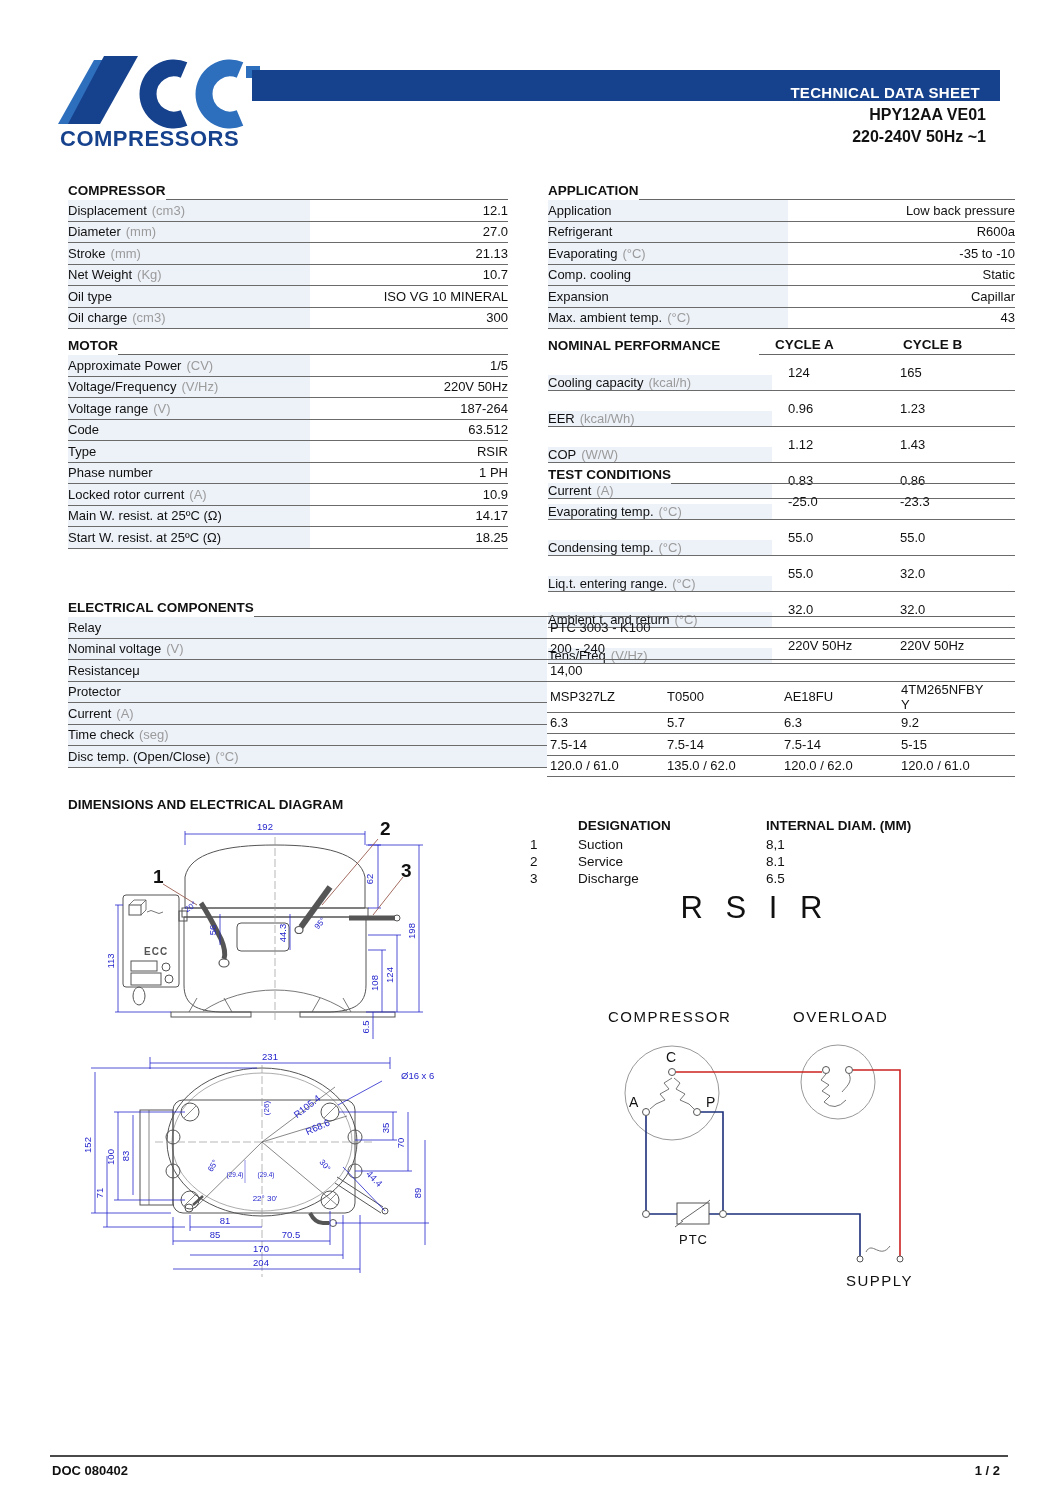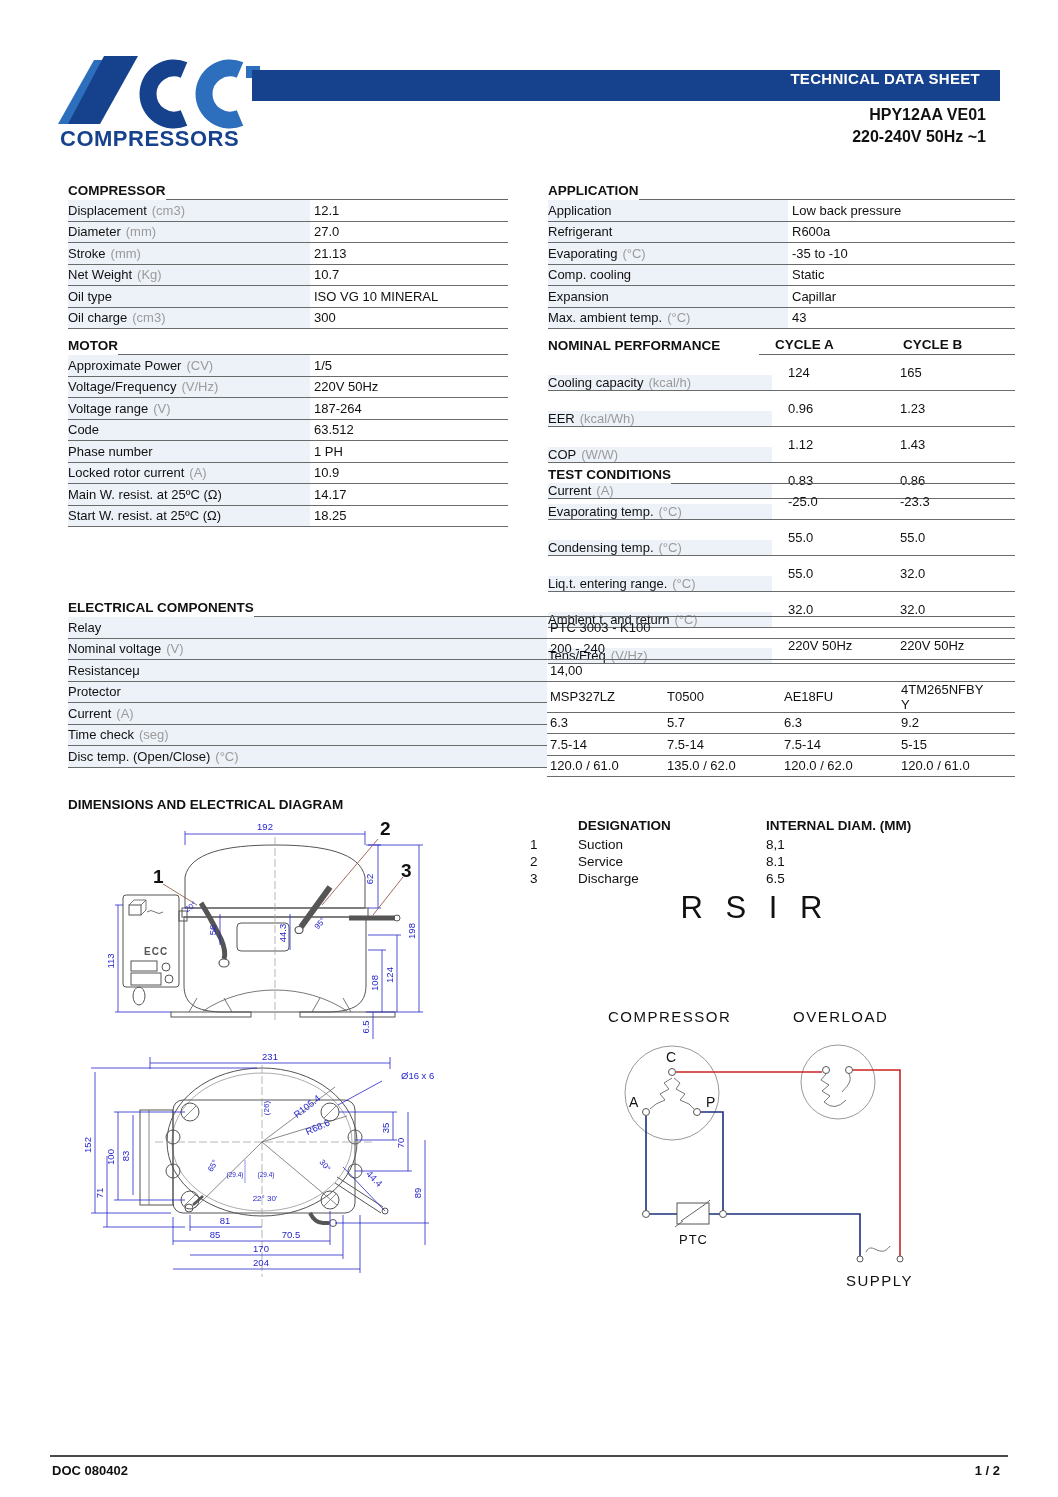--- a/index.html
+++ b/index.html
@@ -2,38 +2,38 @@
 <html><head>
 <meta charset="utf-8">
 <style>
   html,body{margin:0;padding:0;background:#fff;}
   .page{position:relative;width:1058px;height:1497px;background:#fff;overflow:hidden;
         font-family:"Liberation Sans","DejaVu Sans",sans-serif;color:#111;}
   svg text{font-family:"Liberation Sans","DejaVu Sans",sans-serif;}
 
   
   .banner{position:absolute;left:252px;top:70px;width:748px;height:31px;box-sizing:border-box;
-          background:#16418c;color:#fff;display:flex;align-items:flex-start;justify-content:flex-end;
+          background:#16418c;color:#fff;display:flex;align-items:flex-end;justify-content:flex-end;
           padding-right:20px;font-weight:bold;font-size:15px;letter-spacing:.3px;}
   .model-block{position:absolute;right:72px;top:104px;text-align:right;font-weight:bold;
                font-size:16px;line-height:22px;}
   .logo-wrap{position:absolute;left:58px;top:54px;}
   .logo-text{position:absolute;left:60px;top:126px;font-size:22px;font-weight:bold;color:#16418c;letter-spacing:.5px;}
 
   
   .sec{position:absolute;font-size:13px;}
   .t-head{display:flex;height:22px;align-items:flex-end;}
   .t-title{font-weight:bold;font-size:13.5px;padding-bottom:2px;}
   .t-fill{flex:1;align-self:stretch;border-bottom:1.4px solid #666;}
   .cols{display:flex;align-items:flex-end;}
   .colh{width:112px;padding-left:16px;font-weight:bold;font-size:13.5px;padding-bottom:2px;}
   .colh.b{flex:1;}
   .row{display:flex;border-bottom:1px solid #6b6b6b;min-height:21.5px;align-items:center;box-sizing:border-box;}
   .lblcell{background:#edf1f8;align-self:stretch;display:flex;align-items:center;gap:5px;padding-left:0;box-sizing:border-box;}
-  .valcell{flex:1;padding-left:4px;}
+  .valcell{flex:1;padding-left:4px;text-align:right;}
   .unit{color:#9b9b9b;}
   .w242 .lblcell{width:242px;}
   .w240 .lblcell{width:240px;}
   .w224 .lblcell{width:224px;margin-top:20px;}
   .vA{width:112px;padding-left:16px;box-sizing:border-box;}
   .vB{flex:1;padding-left:16px;box-sizing:border-box;}
 
   
   .elec{display:flex;}
   .elabels{width:480px;}
@@ -159,20 +159,27 @@
           <span class="unit">(V)</span>
         </div>
         <div class="valcell">187-264</div>
       </div>
     <div class="row">
         <div class="lblcell">
           <span>Code</span>
           <span class="unit"></span>
         </div>
         <div class="valcell">63.512</div>
+      </div>
+    <div class="row">
+        <div class="lblcell">
+          <span>Type</span>
+          <span class="unit"></span>
+        </div>
+        <div class="valcell">RSIR</div>
       </div>
     <div class="row">
         <div class="lblcell">
           <span>Phase number</span>
           <span class="unit"></span>
         </div>
         <div class="valcell">1 PH</div>
       </div>
     <div class="row">
         <div class="lblcell">

